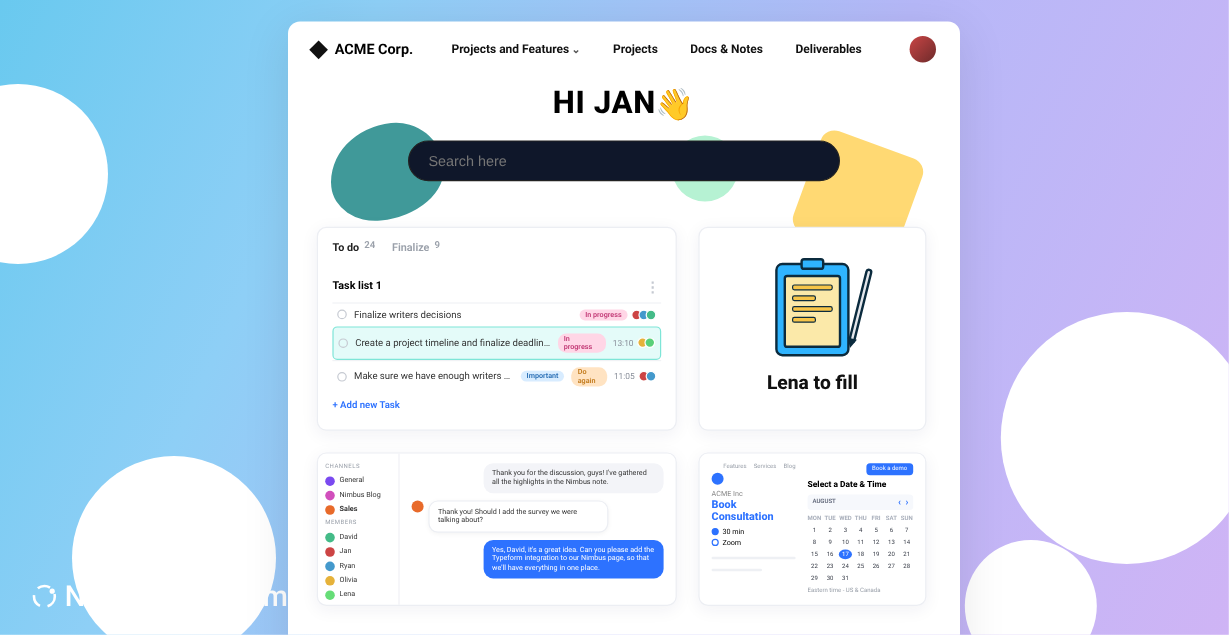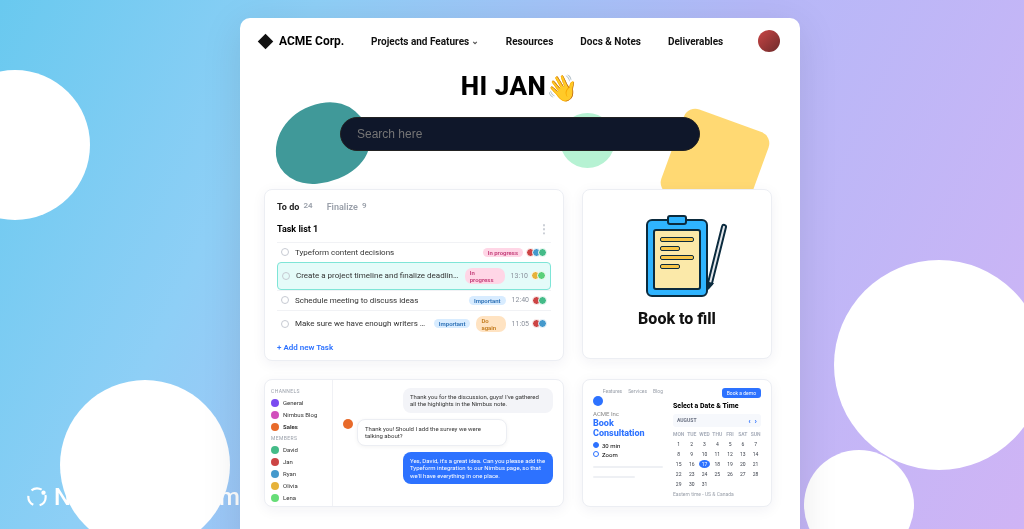--- a/index.html
+++ b/index.html
@@ -61,21 +61,21 @@
   
   .grid {
     position: relative; z-index: 1; display: grid;
     grid-template-columns: 300px 190px; gap: 18px;
     padding: 24px 24px 0 24px; margin-top: 14px;
   }
   .card { background: #fff; border: 1px solid #eceef3; border-radius: 8px; box-shadow: 0 3px 14px rgba(30,40,80,.06); }
 
   
   .tasks { padding: 12px 12px 8px 12px; font-size: 9px; }
-  .tabs { display: flex; gap: 14px; align-items: flex-start; margin-bottom: 10px;}
+  .tabs { display: flex; gap: 14px; align-items: flex-start; margin-bottom: 20px;}
   .tab { font-weight: 700; color:#222; }
   .tab .cnt { font-size: 8px; color:#9aa0aa; font-weight: 600; margin-left: 2px; position: relative; top:-2px;}
   .tab.inactive { color:#9aa0aa; font-weight:600; }
   .tlist-hdr { display:flex; justify-content: space-between; align-items:center; font-size:9px; font-weight:700; margin: 4px 0 6px 0;}
   .dots3 { color:#c5c9d1; font-size:12px; letter-spacing:1px; }
   .trow { display:flex; align-items:center; gap:6px; padding: 5px 4px; border-top: 1px solid #f1f2f5; }
   .trow .chk { width:8px; height:8px; border:1px solid #c6cad2; border-radius:50%; flex:0 0 auto; }
   .trow .ttl { flex: 1 1 auto; font-size:8px; color:#333; white-space:nowrap; overflow:hidden; text-overflow:ellipsis;}
   .badge { font-size:6px; padding:1px 5px; border-radius: 7px; font-weight:600; }
   .bg-prog { background:#ffd6e6; color:#c33b77; }
@@ -159,21 +159,21 @@
   <div class="shape-c"></div>
 
   <div class="hdr">
     <div class="logo"></div>
     <div class="brand">ACME Corp.</div>
     <div class="nav">
       <a href="#">
         <span>Projects and Features</span>
         <span class="chev">⌄</span>
       </a>
-      <a href="#">Resources</a>
+      <a href="#">Projects</a>
       <a href="#">Docs &amp; Notes</a>
       <a href="#">Deliverables</a>
     </div>
     <div class="avatar"></div>
   </div>
 
   <div class="hero">
     <h1>
       <span>HI JAN</span><span class="wave">👋</span>
     </h1>
@@ -195,46 +195,36 @@
           <span class="cnt">9</span>
         </span>
       </div>
       <div class="tlist-hdr">
         <span>Task list 1</span>
         <span class="dots3">⋮</span>
       </div>
 
       <div class="trow">
         <span class="chk"></span>
-        <span class="ttl">Typeform content decisions</span>
+        <span class="ttl">Finalize writers decisions</span>
         <span class="badge bg-prog">In progress</span>
         <span class="avs">
             <span style="background:#c44"></span>
             <span style="background:#49c"></span>
             <span style="background:#4b8"></span>
           </span>
       </div>
       <div class="trow hl">
         <span class="chk"></span>
         <span class="ttl">Create a project timeline and finalize deadlines</span>
         <span class="badge bg-prog">In progress</span>
         <span class="time">13:10</span>
         <span class="avs">
             <span style="background:#e6b23a"></span>
             <span style="background:#5ad07a"></span>
-          </span>
-      </div>
-      <div class="trow">
-        <span class="chk"></span>
-        <span class="ttl">Schedule meeting to discuss ideas</span>
-        <span class="badge bg-imp">Important</span>
-        <span class="time">12:40</span>
-        <span class="avs">
-            <span style="background:#c44"></span>
-            <span style="background:#4b8"></span>
           </span>
       </div>
       <div class="trow">
         <span class="chk"></span>
         <span class="ttl">Make sure we have enough writers for content</span>
         <span class="badge bg-imp">Important</span>
         <span class="badge bg-urg">Do again</span>
         <span class="time">11:05</span>
         <span class="avs">
             <span style="background:#c44"></span>
@@ -249,21 +239,21 @@
         <div class="clip-board"></div>
         <div class="clip-clip"></div>
         <div class="clip-paper">
           <div class="clip-line"></div>
           <div class="clip-line short"></div>
           <div class="clip-line"></div>
           <div class="clip-line short"></div>
         </div>
         <div class="pen"></div>
       </div>
-      <div class="forms-title">Book to fill</div>
+      <div class="forms-title">Lena to fill</div>
     </div>
 
     <div class="card chat">
       <div class="chat-side">
         <div class="hdr1">CHANNELS</div>
         <div class="ch-row">
             <span class="a" style="background:#7a4af0"></span>
             <span class="n">General</span>
           </div>
         <div class="ch-row">

